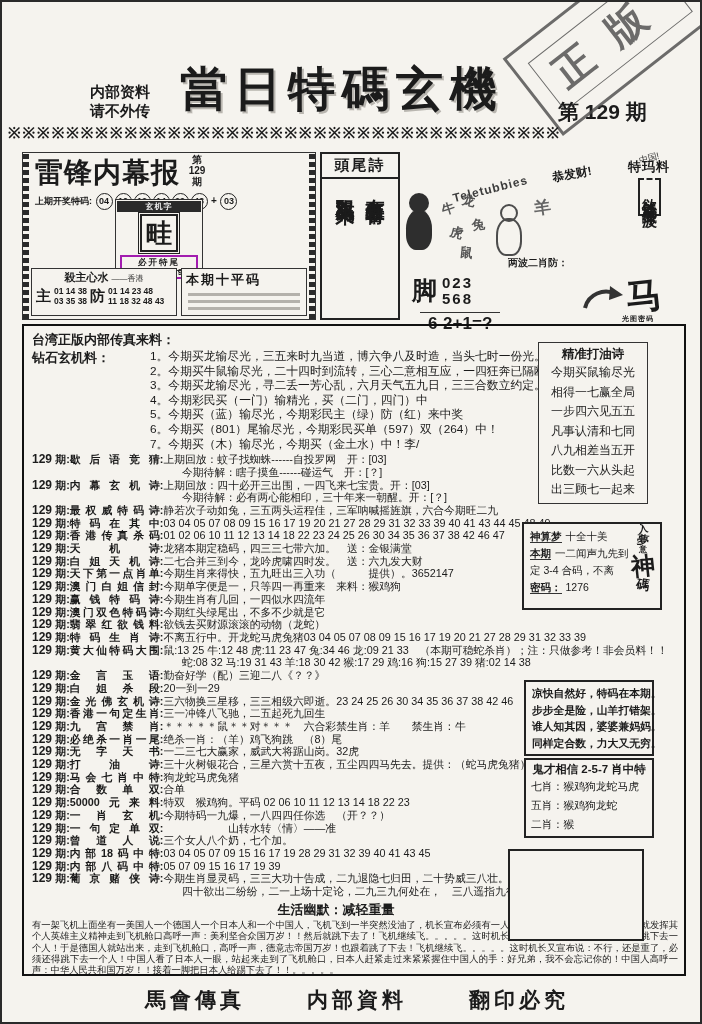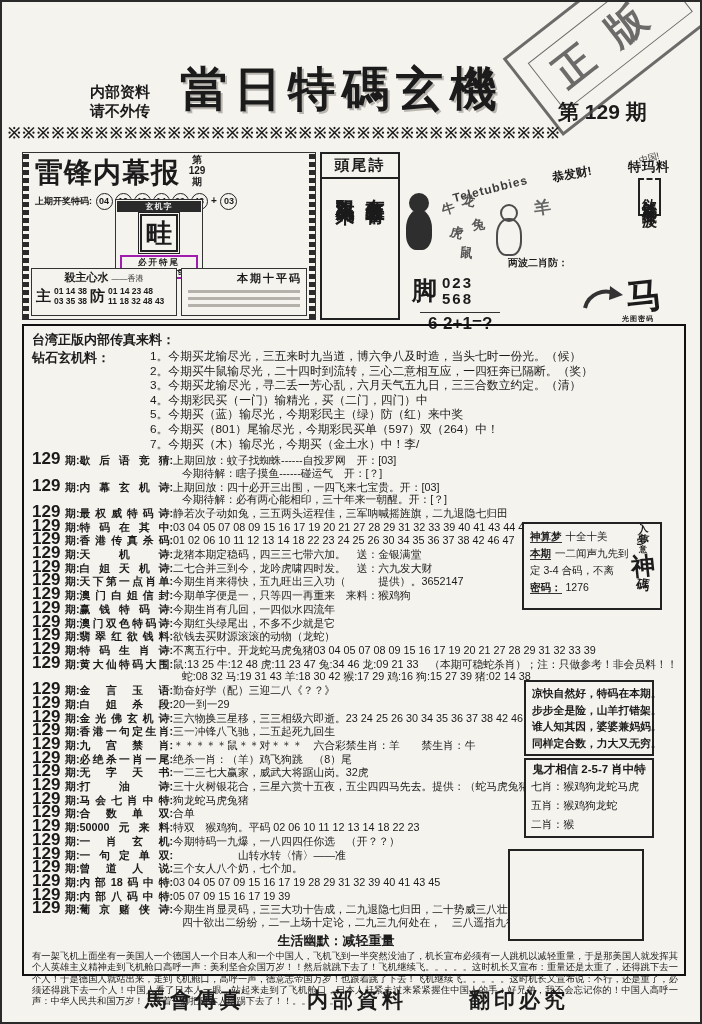--- a/index.html
+++ b/index.html
@@ -39,21 +39,21 @@
   .zf-line{font-size:13px;font-weight:bold;letter-spacing:4px;white-space:nowrap;}
   .shuangdan{font-size:33px;font-weight:900;letter-spacing:14px;margin-top:7px;white-space:nowrap;}
   .lf-bot{position:absolute;left:8px;bottom:3px;right:8px;display:flex;gap:4px;height:48px;}
   .sz-box{flex:1;border:1px solid #333;padding:1px 4px;background:#f5f3ee;}
   .sz-title{font-size:11px;font-weight:bold;text-align:center;white-space:nowrap;}
   .sz-title small{font-size:8px;font-weight:normal;}
   .sz-nums{display:flex;gap:3px;align-items:center;margin-top:1px;}
   .sz-k{font-size:15px;font-weight:900;}
   .sz-v{font-size:8.5px;font-weight:bold;line-height:10px;white-space:nowrap;}
   .tp-box{width:116px;border:1px solid #333;padding:2px 4px;background:#f5f3ee;}
-  .tp-title{font-size:11px;font-weight:bold;text-align:right;letter-spacing:2px;}
+  .tp-title{font-size:13px;font-weight:bold;text-align:left;letter-spacing:2px;}
   .tp-bar{height:3px;background:#b4b1ab;margin:4px 2px 0;}
   
   .tw{width:76px;border:2px solid #222;display:flex;flex-direction:column;background:#f5f3ee;}
   .tw-hd{border-bottom:2px solid #222;text-align:center;font-weight:900;font-size:15px;padding:2px 0;letter-spacing:2px;}
   .tw-body{flex:1;display:flex;flex-direction:row-reverse;justify-content:center;gap:4px;padding-top:5px;}
   .tw-col{writing-mode:vertical-rl;font-size:19px;font-weight:900;letter-spacing:1px;}
   
   .tr{flex:1;position:relative;}
   .cn-note{position:absolute;right:26px;top:0;font-size:9px;transform:rotate(-14deg);color:#333;}
   .greet{position:absolute;left:148px;top:14px;font-size:12px;font-weight:900;transform:rotate(-10deg);}
@@ -87,21 +87,21 @@
   
   .main{position:absolute;top:322px;left:20px;right:14px;height:652px;border:2px solid #111;
         padding:5px 4px 4px 8px;box-sizing:border-box;}
   .src-title{font-size:13px;font-weight:bold;}
   .src-row{display:flex;}
   .src-label{width:118px;font-size:13px;font-weight:bold;flex:none;}
   .dline{font-size:11.8px;line-height:14.6px;white-space:nowrap;}
   .rows{width:512px;margin-top:2px;}
   .row{font-size:10.8px;line-height:12.7px;white-space:nowrap;}
   .row.wide{width:670px;}
-  .iss{font-weight:bold;font-size:17px;}
+  .iss{font-weight:bold;font-size:12px;}
   .qi{font-weight:bold;}
   .lab{display:inline-block;width:90px;font-weight:bold;text-align:justify;text-align-last:justify;vertical-align:bottom;}
   .colon{font-weight:bold;}
   .row2{padding-left:150px;}
   .humor-title{text-align:center;font-size:13px;font-weight:bold;margin:3px 40px 1px 0;}
   .humor{font-size:9.3px;line-height:11.4px;text-align:justify;padding-right:2px;}
   
   .dayou{position:absolute;top:16px;right:36px;width:100px;border:1px solid #333;padding:3px 4px;
          background:#f5f3ee;text-align:center;}
   .dayou-t{font-size:12.5px;font-weight:900;}
@@ -255,21 +255,21 @@
           <div class="dline">5。今期买（蓝）输尽光，今期彩民主（绿）防（红）来中奖</div>
           <div class="dline">6。今期买（801）尾输尽光，今期彩民买单（597）双（264）中！</div>
           <div class="dline">7。今期买（木）输尽光，今期买（金土水）中！李/</div>
         </div>
     </div>
     <div class="rows" id="rows">
         <div class="row"><span class="iss">129 </span><span class="qi">期:</span><span class="lab">歇后语竞猜</span><span class="colon">:</span><span>上期回放：蚊子找蜘蛛------自投罗网　开：[03]</span></div>
         <div class="row row2">今期待解：瞎子摸鱼------碰运气　开：[？]</div>
         <div class="row"><span class="iss">129 </span><span class="qi">期:</span><span class="lab">内幕玄机诗</span><span class="colon">:</span><span>上期回放：四十必开三出围，一四飞来七宝贵。开：[03]</span></div>
         <div class="row row2">今期待解：必有两心能相印，三十年来一朝醒。开：[？]</div>
-        <div class="row"><span class="iss">129 </span><span class="qi">期:</span><span class="lab">最权威特码诗</span><span class="colon">:</span><span>静若次子动如兔，三五两头运程佳，三军呐喊摇旌旗，二九退隐七归田</span></div>
+        <div class="row"><span class="iss">129 </span><span class="qi">期:</span><span class="lab">最权威特码诗</span><span class="colon">:</span><span>静若次子动如兔，三五两头运程佳，三军呐喊摇旌旗，六合今期旺二九</span></div>
         <div class="row wide"><span class="iss">129 </span><span class="qi">期:</span><span class="lab">特码在其中</span><span class="colon">:</span><span>03 04 05 07 08 09 15 16 17 19 20 21 27 28 29 31 32 33 39 40 41 43 44 45 48 49</span></div>
         <div class="row"><span class="iss">129 </span><span class="qi">期:</span><span class="lab">香港传真杀码</span><span class="colon">:</span><span>01 02 06 10 11 12 13 14 18 22 23 24 25 26 30 34 35 36 37 38 42 46 47</span></div>
         <div class="row"><span class="iss">129 </span><span class="qi">期:</span><span class="lab">天机诗</span><span class="colon">:</span><span>龙猪本期定稳码，四三三七带六加。　送：金银满堂</span></div>
         <div class="row"><span class="iss">129 </span><span class="qi">期:</span><span class="lab">白姐天机诗</span><span class="colon">:</span><span>二七合并三到今，龙吟虎啸四时发。　送：六九发大财</span></div>
         <div class="row"><span class="iss">129 </span><span class="qi">期:</span><span class="lab">天下第一点肖单</span><span class="colon">:</span><span>今期生肖来得快，五九旺出三入功（　　　提供）。3652147</span></div>
         <div class="row"><span class="iss">129 </span><span class="qi">期:</span><span class="lab">澳门白姐信封</span><span class="colon">:</span><span>今期单字便是一，只等四一再重来　来料：猴鸡狗</span></div>
         <div class="row"><span class="iss">129 </span><span class="qi">期:</span><span class="lab">赢钱特码诗</span><span class="colon">:</span><span>今期生肖有几回，一四似水四流年</span></div>
         <div class="row"><span class="iss">129 </span><span class="qi">期:</span><span class="lab">澳门双色特码诗</span><span class="colon">:</span><span>今期红头绿尾出，不多不少就是它</span></div>
         <div class="row"><span class="iss">129 </span><span class="qi">期:</span><span class="lab">翡翠红欲钱料</span><span class="colon">:</span><span>欲钱去买财源滚滚的动物（龙蛇）</span></div>
         <div class="row wide"><span class="iss">129 </span><span class="qi">期:</span><span class="lab">特码生肖诗</span><span class="colon">:</span><span>不离五行中。开龙蛇马虎兔猪03 04 05 07 08 09 15 16 17 19 20 21 27 28 29 31 32 33 39</span></div>
@@ -290,20 +290,32 @@
         <div class="row"><span class="iss">129 </span><span class="qi">期:</span><span class="lab">一句定单双</span><span class="colon">:</span><span>　　　　　　山转水转〈情〉——准</span></div>
         <div class="row"><span class="iss">129 </span><span class="qi">期:</span><span class="lab">曾道人说</span><span class="colon">:</span><span>三个女人八个奶，七个加。</span></div>
         <div class="row"><span class="iss">129 </span><span class="qi">期:</span><span class="lab">内部18码中特</span><span class="colon">:</span><span>03 04 05 07 09 15 16 17 19 28 29 31 32 39 40 41 43 45</span></div>
         <div class="row"><span class="iss">129 </span><span class="qi">期:</span><span class="lab">内部八码中特</span><span class="colon">:</span><span>05 07 09 15 16 17 19 39</span></div>
         <div class="row"><span class="iss">129 </span><span class="qi">期:</span><span class="lab">葡京赌侠诗</span><span class="colon">:</span><span>今期生肖显灵码，三三大功十告成，二九退隐七归田，二十势威三八壮。</span></div>
         <div class="row row2">四十欲出二纷纷，二一上场十定论，二九三九何处在，　三八遥指九行运。</div>
       </div>
     <div class="humor-title">生活幽默：减轻重量</div>
     <div class="humor">有一架飞机上面坐有一美国人一个德国人一个日本人和一个中国人，飞机飞到一半突然没油了，机长宣布必须有一人跳机以减轻重量，于是那美国人就发挥其个人英雄主义精神走到飞机舱口高呼一声：美利坚合众国万岁！！然后就跳下去了！飞机继续飞。。。。。这时机长又宣布：重量还是太重了，还得跳下去一个人！于是德国人就站出来，走到飞机舱口，高呼一声，德意志帝国万岁！也跟着跳了下去！飞机继续飞。。。。。这时机长又宣布说：不行，还是重了，必须还得跳下去一个人！中国人看了日本人一眼，站起来走到了飞机舱口，日本人赶紧走过来紧紧握住中国人的手：好兄弟，我不会忘记你的！中国人高呼一声：中华人民共和国万岁！！接着一脚把日本人给踢下去了！！。。。。。</div>
 
+    <div class="dayou">
+      <div class="dayou-t">精准打油诗</div>
+      <div id="dayou-lines">
+          <div class="dl">今期买鼠输尽光</div>
+          <div class="dl">相得一七赢全局</div>
+          <div class="dl">一步四六见五五</div>
+          <div class="dl">凡事认清和七同</div>
+          <div class="dl">八九相差当五开</div>
+          <div class="dl">比数一六从头起</div>
+          <div class="dl">出三顾七一起来</div>
+        </div>
+    </div>
     <div class="shensuan">
       <div class="ss-line"><span class="ss-k">神算梦</span><span>十全十美</span></div>
       <div class="ss-line"><span class="ss-k">本期</span><span>一二闻声九先到</span></div>
       <div class="ss-line">定 3-4 合码，不离</div>
       <div class="ss-line"><span class="ss-k">密码：</span><span>1276</span></div>
       <div class="ss-cal">
         <span class="c1">入</span>
         <span class="c2">夢</span>
         <span class="c3">意</span>
         <span class="c4">神</span>

